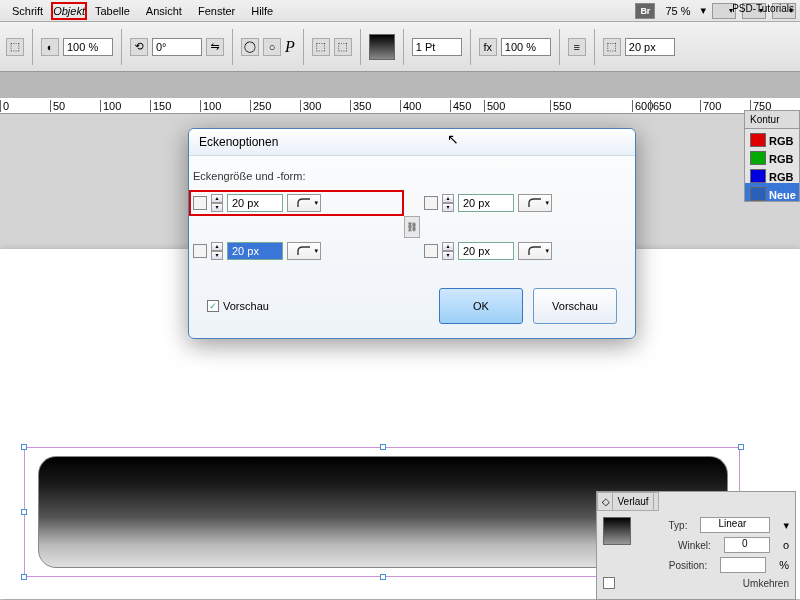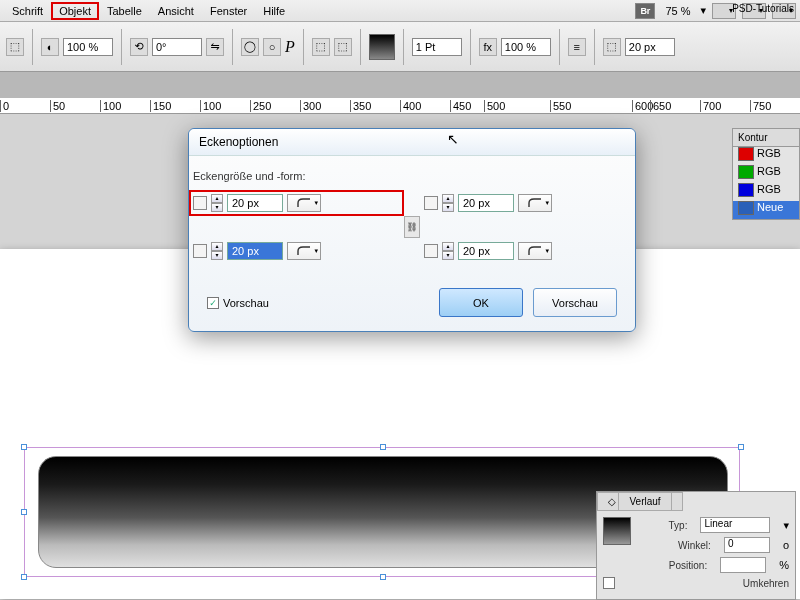--- a/index.html
+++ b/index.html
@@ -1,20 +1,20 @@
 <!DOCTYPE html>
 <html><head>
 <meta charset="utf-8">
 <style>
 * { box-sizing: border-box; margin: 0; padding: 0; font-family: Tahoma, sans-serif; font-size: 11px; }
 body { background: #d4d4d4; width: 800px; height: 600px; overflow: hidden; position: relative; }
 
 .menubar { background: linear-gradient(#f0f0f0,#e4e4e4); height: 22px; display: flex; align-items: center; padding: 0 4px; border-bottom: 1px solid #aaa; }
 .menu-item { padding: 3px 8px; cursor: pointer; }
-.menu-item.hi { border: 2px solid #d00; padding: 1px 6px; }
+.menu-item.hi { border: 2px solid #d00; padding: 1px 0; font-style: italic; }
 .menu-spacer { flex: 1; }
 .menu-right { display: flex; align-items: center; gap: 6px; }
 .br-badge { background: #666; color: #fff; padding: 2px 4px; font-weight: bold; font-size: 9px; border: 1px solid #888; }
 .zoom { padding: 0 4px; }
 .dd-icon { width: 24px; height: 16px; background: #d8d8d8; border: 1px solid #999; position: relative; }
 .dd-icon::after { content: "▾"; font-size: 8px; position: absolute; right: 2px; top: 2px; }
 
 .toolbar { background: linear-gradient(#f2f2f2,#e0e0e0); height: 50px; display: flex; align-items: center; padding: 2px 6px; gap: 8px; border-bottom: 1px solid #999; flex-wrap: wrap; }
 .tb-group { display: flex; align-items: center; gap: 4px; }
 .tb-sep { width: 1px; height: 36px; background: #aaa; }
@@ -46,38 +46,38 @@
 .spin-b { width: 12px; height: 9px; background: linear-gradient(#fff,#dde); border: 1px solid #999; font-size: 6px; text-align: center; line-height: 7px; }
 .corner-input { width: 56px; height: 18px; border: 1px solid #7a9; padding: 1px 4px; background: #fff; }
 .corner-input.sel { background: #3a76d8; color: #fff; }
 .shape-dd { width: 34px; height: 18px; background: linear-gradient(#fff,#eee); border: 1px solid #999; display: flex; align-items: center; justify-content: center; position: relative; }
 .shape-dd svg { width: 14px; height: 10px; }
 .shape-dd::after { content: "▾"; font-size: 7px; position: absolute; right: 2px; }
 .link-ico { width: 16px; height: 22px; background: #e8e8e8; border: 1px solid #aaa; margin: 0 auto; display: flex; align-items: center; justify-content: center; font-size: 9px; }
 .dlg-foot { display: flex; align-items: center; padding: 8px 18px 14px; gap: 10px; }
 .chk { display: flex; align-items: center; gap: 4px; }
 .chk-box { width: 12px; height: 12px; background: #fff; border: 1px solid #777; display: flex; align-items: center; justify-content: center; font-size: 9px; color: #2a7; }
-.dlg-btn { width: 84px; height: 29px; border: 1px solid #6a9bcf; border-radius: 3px; background: linear-gradient(#fefefe,#e8eef6); cursor: pointer; }
+.dlg-btn { width: 84px; height: 36px; border: 1px solid #6a9bcf; border-radius: 3px; background: linear-gradient(#fefefe,#e8eef6); cursor: pointer; }
 .dlg-btn.primary { background: linear-gradient(#cfe8ff,#9dcff5); border-color: #3a76c8; }
 .cursor { position: absolute; font-size: 14px; pointer-events: none; }
 
-.panel { position: absolute; right: 0; top: 128px; width: 68px; }
+.panel { position: absolute; right: 0; top: 110px; width: 56px; }
 .panel-tab { background: #dcdcdc; border: 1px solid #999; padding: 3px 5px; font-size: 10px; }
 .panel-body { background: #e4e4e4; border: 1px solid #999; border-top: none; }
-.swatch-row { display: flex; align-items: flex-start; height: 18px; }
+.swatch-row { display: flex; align-items: flex-end; height: 18px; font-weight: bold; }
 .swatch { width: 16px; height: 14px; border: 1px solid #666; margin: 0 3px 0 5px; }
 .swatch-row.sel { background: #3a76d8; color: #fff; }
 
 .verlauf { position: absolute; right: 4px; bottom: 0; width: 200px; background: #e4e4e4; border: 1px solid #999; }
 .verlauf-tab { display: flex; }
-.verlauf-tab span { background: #dcdcdc; padding: 3px 10px; border: 1px solid #aaa; font-size: 10px; }
+.verlauf-tab span { background: #dcdcdc; padding: 3px 4px; border: 1px solid #aaa; font-size: 10px; }
 .verlauf-body { padding: 6px; }
 .verlauf-row { display: flex; align-items: center; gap: 13px; margin-bottom: 4px; justify-content: flex-end; }
 .verlauf-lbl { font-size: 10px; color: #333; }
-.verlauf-inp { width: 46px; height: 16px; border: 1px solid #999; background: #fff; padding: 0 3px; font-size: 10px; }
+.verlauf-inp { width: 46px; height: 16px; border: 1px solid #999; background: #fff; padding: 0 17px; font-size: 10px; }
 .verlauf-sw { width: 28px; height: 28px; background: linear-gradient(#000,#999); border: 1px solid #666; float: left; margin-right: 6px; }
 
 .psd-tut { position: absolute; right: 6px; top: 3px; font-size: 10px; }
 </style>
 </head>
 <body>
 
 <div class="menubar">
   <span class="menu-item">Schrift</span>
   <span class="menu-item hi">Objekt</span>

